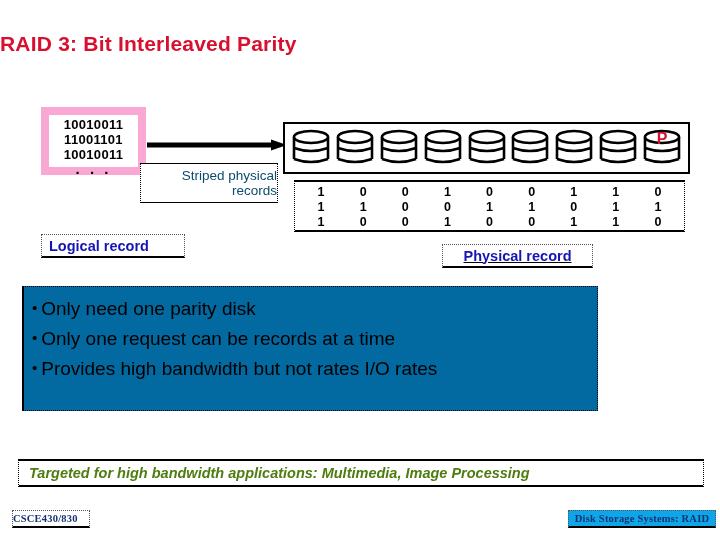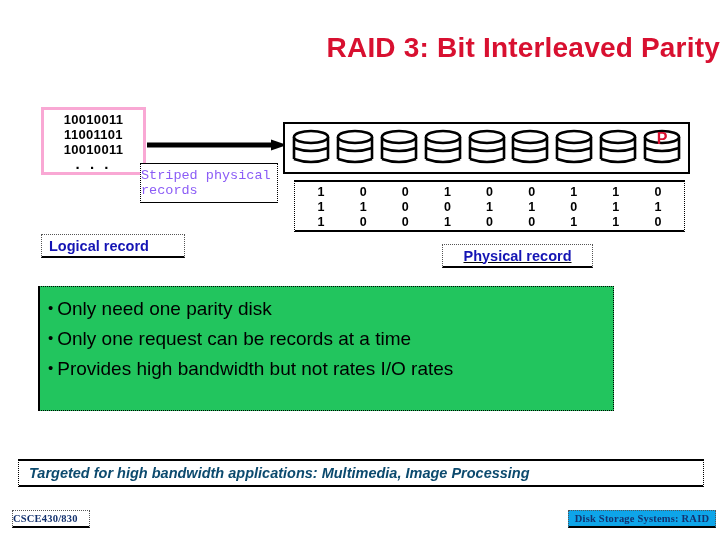--- a/index.html
+++ b/index.html
@@ -14,36 +14,36 @@
     overflow: hidden;
     font-family: "Liberation Sans", sans-serif;
   }
 
   
   #slide-title {
     position: absolute;
     left: 0;
     top: 32px;
     width: 720px;
-    text-align: right;
+    text-align: left;
     color: #d81030;
-    font-size: 28px;
+    font-size: 21px;
     font-weight: bold;
     letter-spacing: 0.2px;
     white-space: nowrap;
   }
 
   
   #logical-bits-box {
     position: absolute;
     left: 41px;
     top: 107px;
     width: 105px;
     height: 68px;
-    border: 3px solid #f9a8d4;
+    border: 8px solid #f9a8d4;
     background: #fff;
     box-sizing: border-box;
     padding-top: 2px;
   }
   .bitline {
     font-family: "Liberation Sans", sans-serif;
     font-size: 13px;
     font-weight: bold;
     color: #000;
     text-align: center;
@@ -76,24 +76,23 @@
     border-top: 1px solid #000;
     border-bottom: 1px solid #000;
     box-sizing: border-box;
     background: #fff;
     display: flex;
     align-items: center;
     justify-content: center;
   }
   #striped-label-text {
     font-size: 13.5px;
-    color: #8b5cf6;
-    text-align: left;
+    color: #0c4a6e;
+    text-align: right;
     line-height: 15px;
-    font-family: Liberation Mono, monospace;
   }
 
   
   #logical-record-box {
     position: absolute;
     left: 41px;
     top: 234px;
     width: 144px;
     height: 24px;
     border: 1px dotted #555;
@@ -184,28 +183,28 @@
     background: #fff;
     display: flex;
     align-items: center;
     justify-content: center;
     text-decoration: underline;
   }
 
   
   #bullets-box {
     position: absolute;
-    left: 38px;
+    left: 22px;
     top: 286px;
     width: 576px;
     height: 125px;
     border: 1px dotted #000;
     border-left: 2px solid #000;
     box-sizing: border-box;
-    background: #22c55e;
+    background: #0369a1;
     padding: 6px 4px 0 8px;
   }
   .bullet-line {
     font-size: 19px;
     color: #000;
     line-height: 29px;
     white-space: nowrap;
   }
   .bullet-dot {
     font-size: 15px;
@@ -226,21 +225,21 @@
     box-sizing: border-box;
     background: #fff;
     display: flex;
     align-items: center;
     padding-left: 10px;
   }
   #targeted-text {
     font-size: 14.5px;
     font-weight: bold;
     font-style: italic;
-    color: #0c4a6e;
+    color: #4d7c0f;
     white-space: nowrap;
   }
 
   
   #footer-left-box {
     position: absolute;
     left: 12px;
     top: 510px;
     width: 78px;
     height: 18px;

